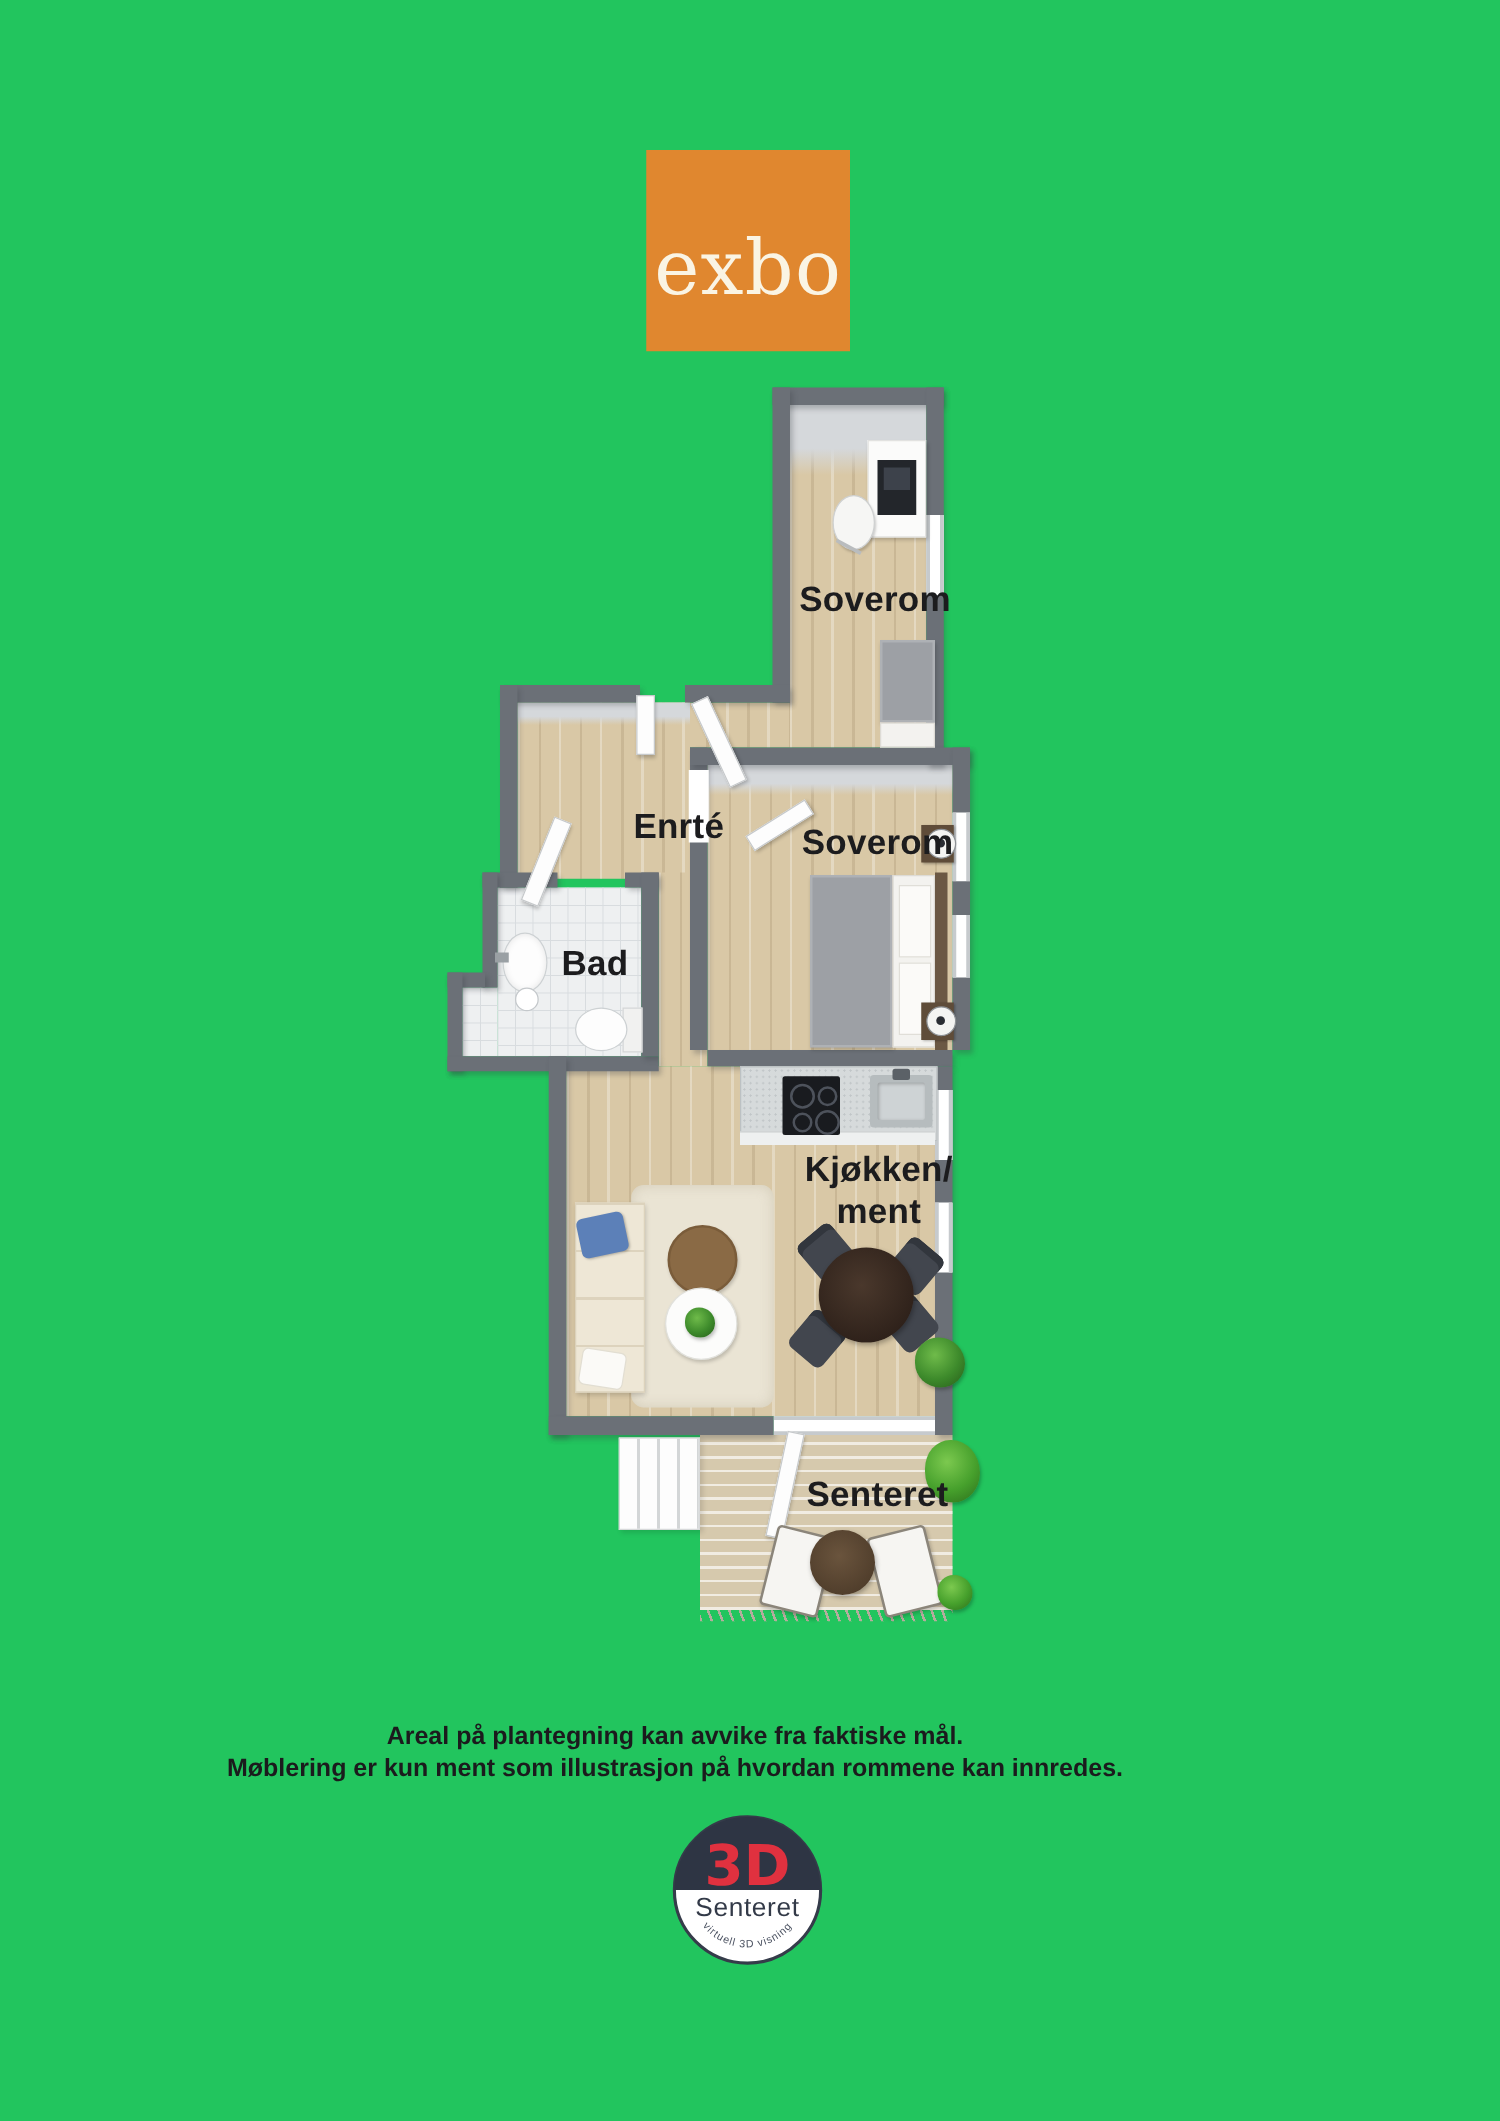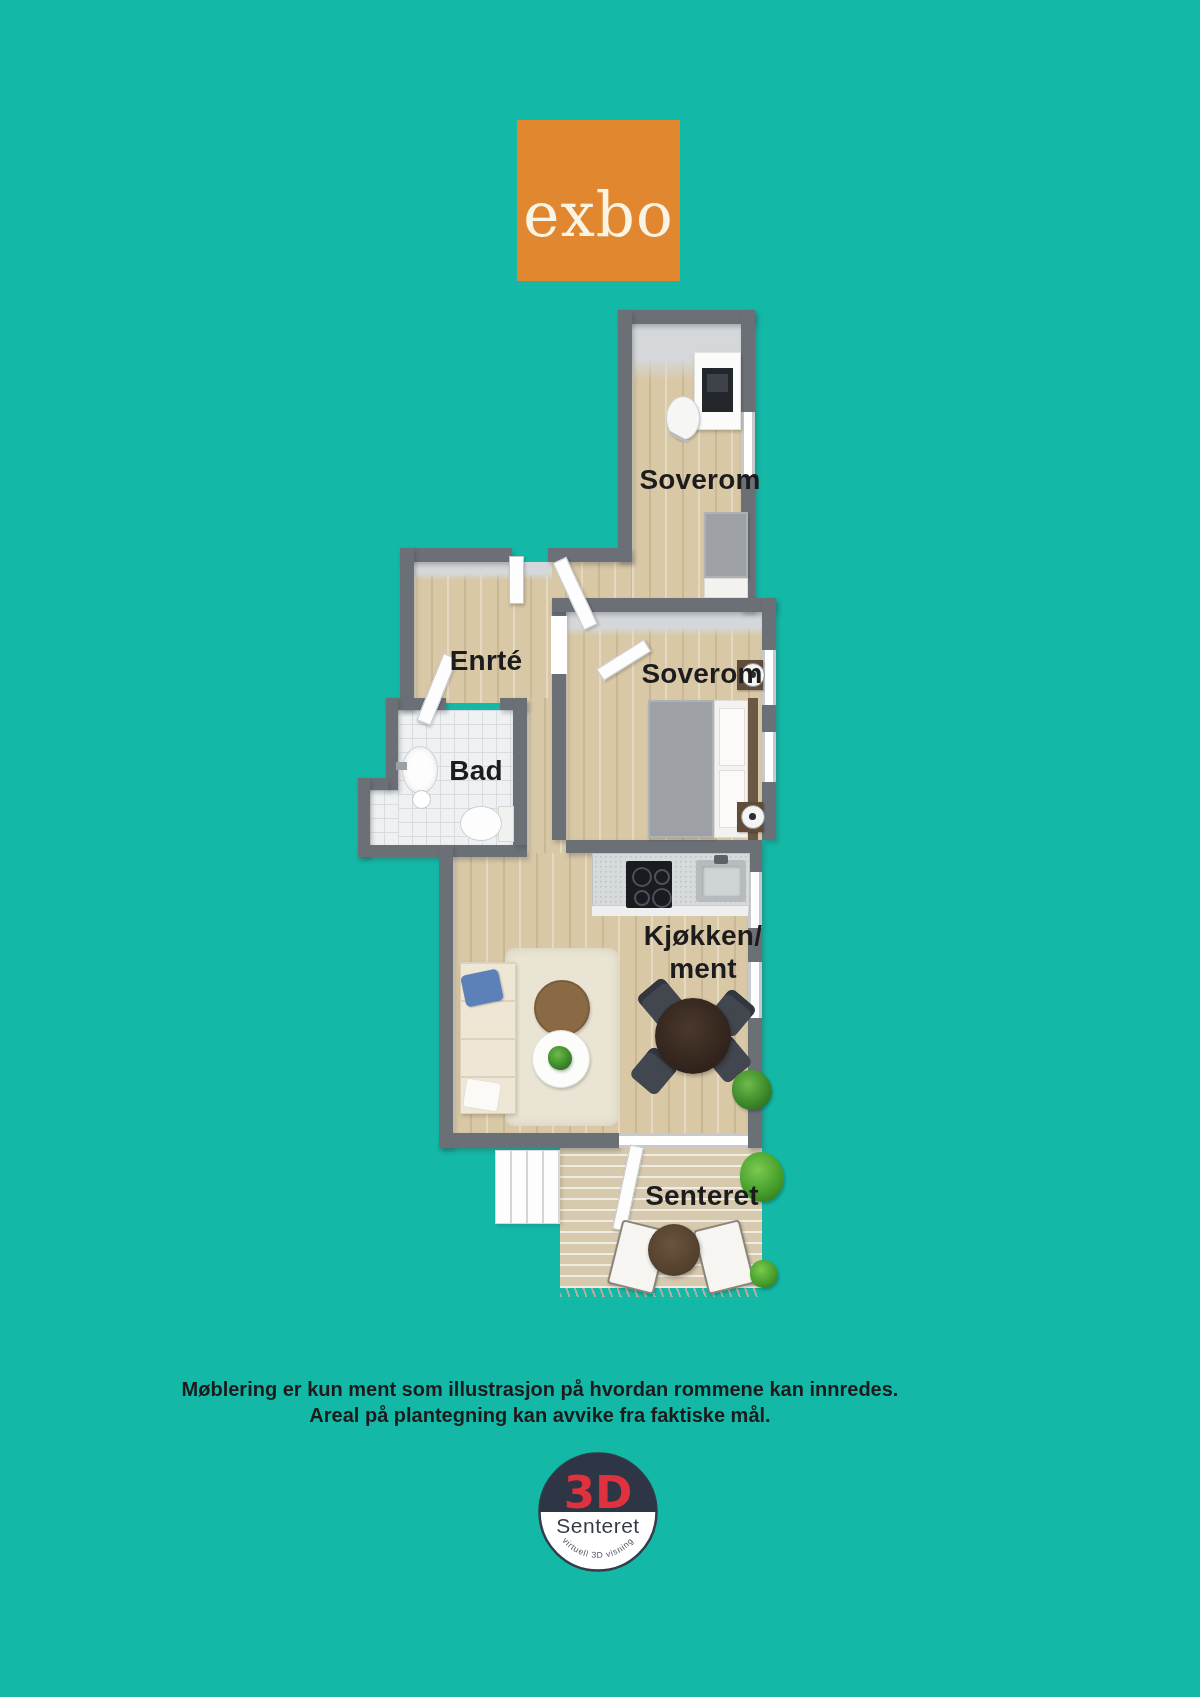--- a/index.html
+++ b/index.html
@@ -1,16 +1,16 @@
 <!DOCTYPE html>
 <html><head>
 <meta charset="utf-8">
 <style>
   html,body{margin:0;padding:0;background:#fff;}
-  .page{position:relative;width:1200px;height:1697px;background:#14b8a6;overflow:hidden;
+  .page{position:relative;width:1200px;height:1697px;background:#22c55e;overflow:hidden;
         font-family:"Liberation Sans",sans-serif;}
   .abs{position:absolute;}
   
   .w{position:absolute;background:#6b7077;box-shadow:2px 3px 4px rgba(55,58,66,.28);}
   .wood{position:absolute;background-color:#d9c8a6;
         background-image:repeating-linear-gradient(90deg,rgba(255,255,255,.30) 0 2px,rgba(255,255,255,0) 2px 17px,rgba(120,95,60,.16) 17px 19px,rgba(255,255,255,0) 19px 33px);}
   .deck{position:absolute;background-color:#d6c9ad;
         background-image:repeating-linear-gradient(0deg,rgba(255,255,255,.65) 0 2px,rgba(255,255,255,0) 2px 11px);}
   .tile{position:absolute;background-color:#eef0f1;
         background-image:linear-gradient(#d8dcdf 1px,transparent 1px),linear-gradient(90deg,#d8dcdf 1px,transparent 1px);
@@ -151,30 +151,30 @@
 
   <div class="abs" style="left:495px;top:1150px;width:63px;height:72px;background:#fdfdfd;border:1px solid #d7d9da;background-image:repeating-linear-gradient(90deg,transparent 0 14px,#d3d6d7 14px 16px);box-shadow:2px 2px 4px rgba(0,0,0,.12);"></div>
 
   <div class="abs" style="left:614px;top:1224px;width:44px;height:62px;background:#f6f5f2;border:2px solid #8b857a;border-radius:4px;transform:rotate(14deg);box-shadow:1px 2px 3px rgba(0,0,0,.2);"></div>
   <div class="abs" style="left:700px;top:1224px;width:44px;height:62px;background:#f6f5f2;border:2px solid #8b857a;border-radius:4px;transform:rotate(-14deg);box-shadow:1px 2px 3px rgba(0,0,0,.2);"></div>
   <div class="abs circle" style="left:648px;top:1224px;width:52px;height:52px;background:radial-gradient(circle at 45% 40%,#6a543d,#4e3c2a 80%);box-shadow:1px 2px 4px rgba(0,0,0,.3);"></div>
   <div class="greenery" style="left:740px;top:1152px;width:44px;height:50px;background:radial-gradient(circle at 40% 35%,#7cc94f,#46a02c 55%,#2c6d1b);"></div>
   <div class="greenery" style="left:750px;top:1260px;width:28px;height:28px;background:radial-gradient(circle at 40% 35%,#7cc94f,#46a02c 55%,#2c6d1b);"></div>
 
   <div class="rlabel" style="left:700px;top:480px;">Soverom</div>
-  <div class="rlabel" style="left:486px;top:661px;text-align:right;">Enrté</div>
+  <div class="rlabel" style="left:543px;top:661px;text-align:right;">Enrté</div>
   <div class="rlabel" style="left:476px;top:771px;">Bad</div>
   <div class="rlabel" style="left:702px;top:674px;">Soverom</div>
   <div class="rlabel" style="left:703px;top:936px;">Kjøkken/</div>
   <div class="rlabel" style="left:703px;top:969px;">ment</div>
   <div class="rlabel" style="left:702px;top:1196px;">Senteret</div>
 
   <div class="disclaimer">
+    <div>Areal på plantegning kan avvike fra faktiske mål.</div>
     <div>Møblering er kun ment som illustrasjon på hvordan rommene kan innredes.</div>
-    <div>Areal på plantegning kan avvike fra faktiske mål.</div>
   </div>
 
   <div class="footer-logo">
     <svg width="122" height="122" viewBox="0 0 122 122">
       <circle cx="61" cy="61" r="58.5" fill="#ffffff" stroke="#353c4a" stroke-width="2.5"></circle>
       <path d="M 2.5,61 A 58.5,58.5 0 0 1 119.5,61 Z" fill="#2e3544"></path>
       <text x="61" y="57" text-anchor="middle" font-family="DejaVu Sans, Liberation Sans, sans-serif" font-size="45" font-weight="bold" fill="#e0313f">3D</text>
       <text x="61" y="82" text-anchor="middle" font-family="Liberation Sans, sans-serif" font-size="21" letter-spacing="0.5" fill="#333a48">Senteret</text>
       <defs>
         <path id="tagline-arc" d="M 25.8,90.6 A 46,46 0 0 0 96.2,90.6" fill="none"></path>

